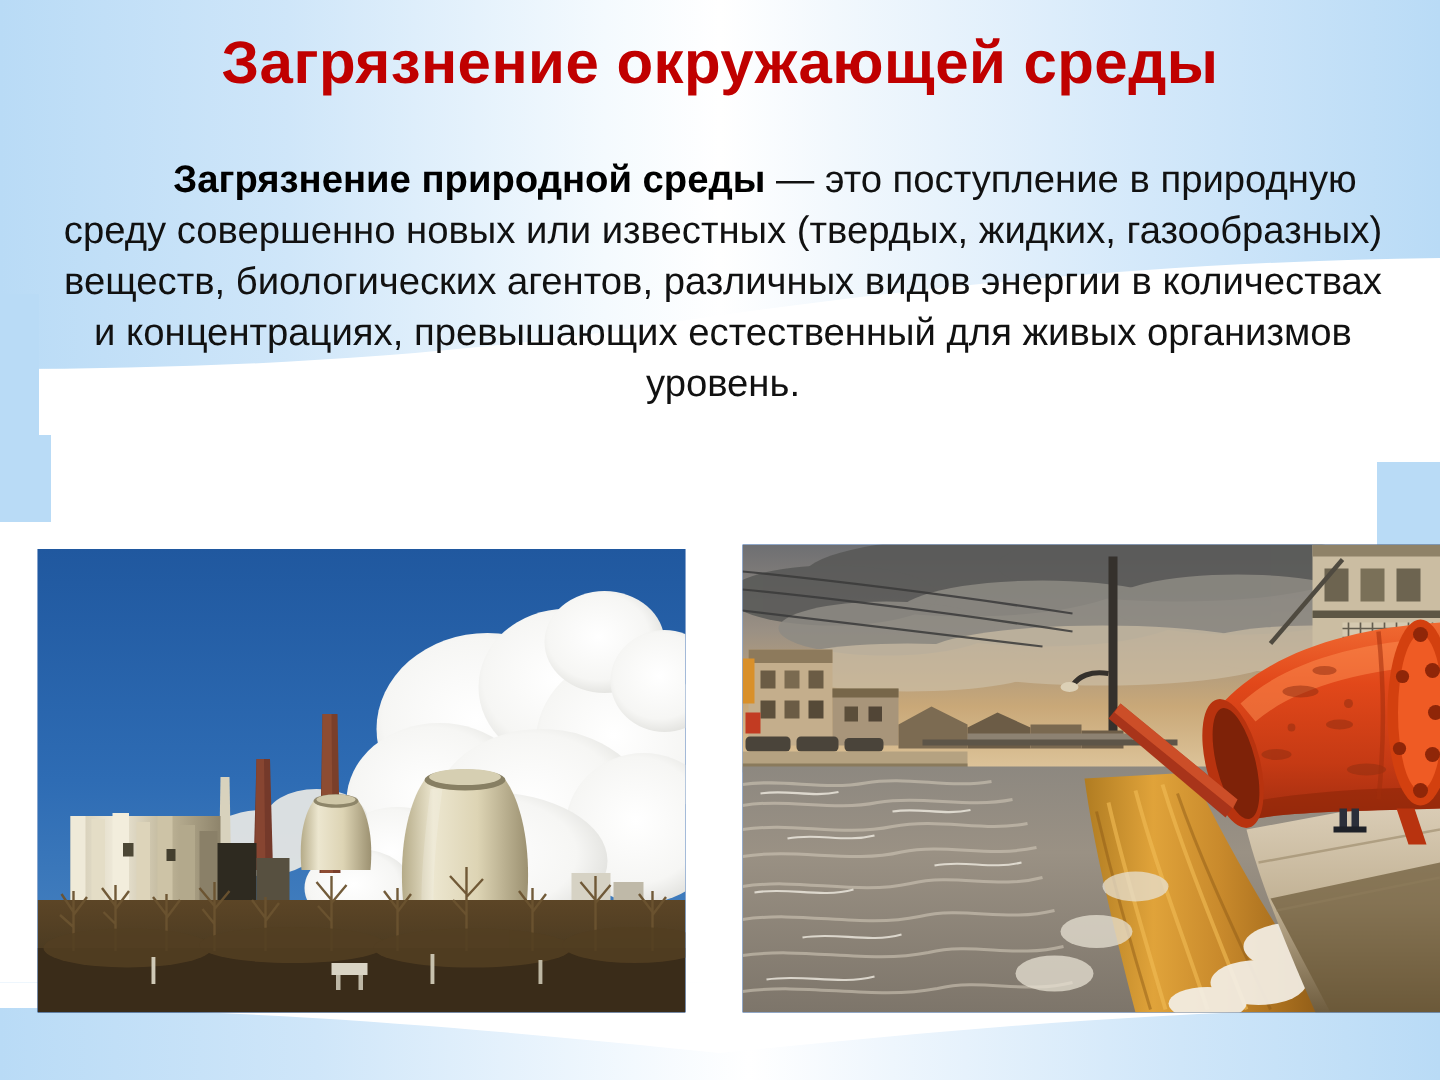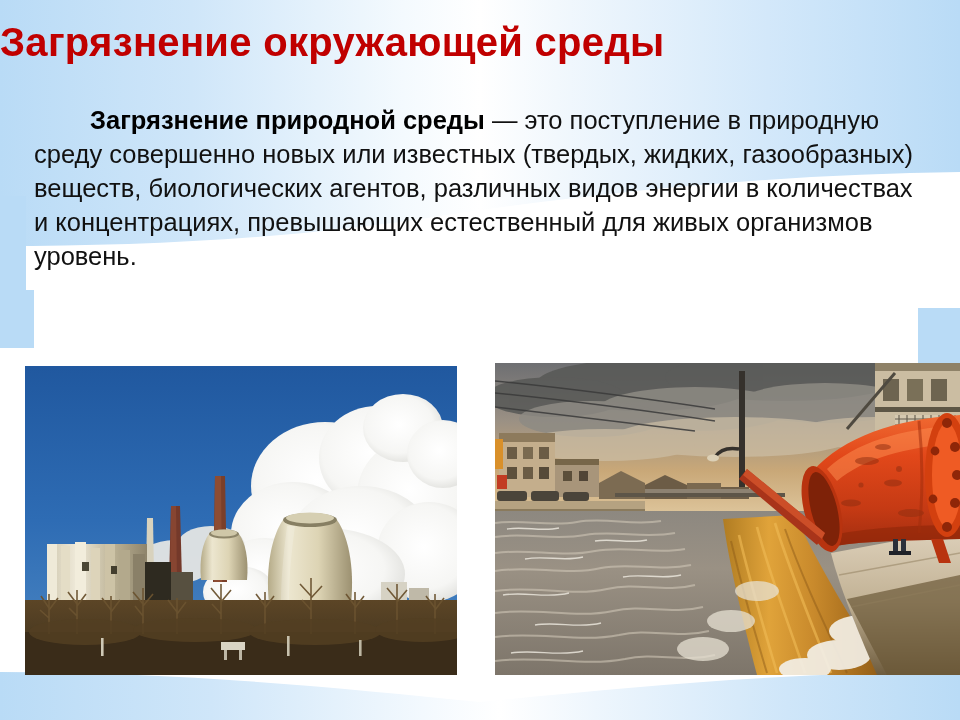--- a/index.html
+++ b/index.html
@@ -36,40 +36,40 @@
     height: 720px;
     display: block;
   }
 
   
   .title {
     position: absolute;
     left: 0;
     top: 20px;
     width: 960px;
-    text-align: left;
+    text-align: center;
     font-size: 40px;
     font-weight: bold;
     color: #c00000;
     letter-spacing: 0.3px;
     line-height: 1.12;
     white-space: nowrap;
   }
 
   
   .body-text {
     position: absolute;
     left: 34px;
     top: 103px;
     width: 896px;
     font-size: 25.5px;
     line-height: 1.335;
     color: #111111;
     text-indent: 56px;
-    text-align: left;
+    text-align: center;
   }
   .body-text .lead {
     font-weight: bold;
     color: #000000;
   }
 
   
   .photo {
     position: absolute;
     overflow: hidden;

